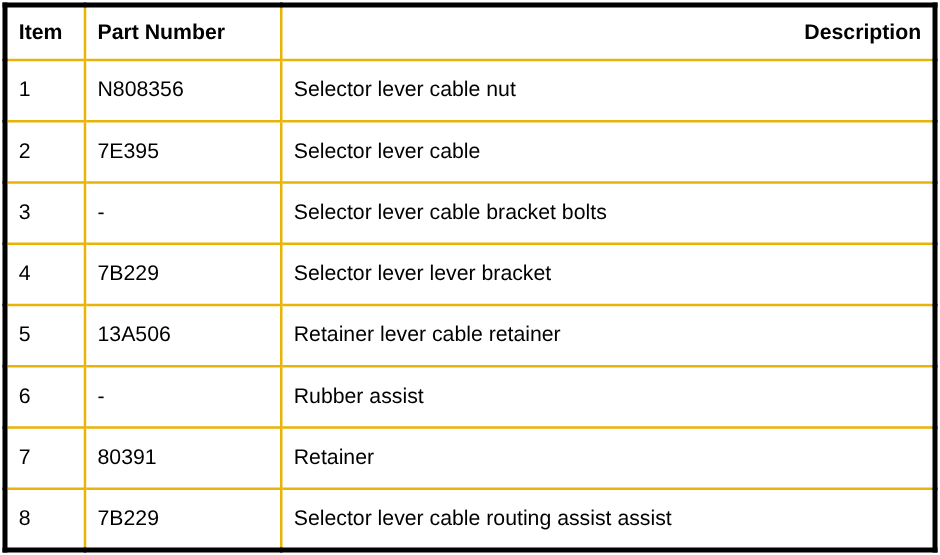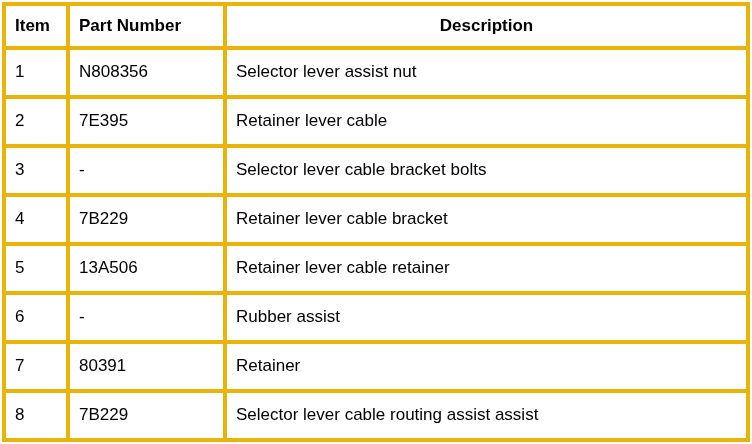--- a/index.html
+++ b/index.html
@@ -17,34 +17,34 @@
   table.parts-table {
     border-collapse: collapse;
     table-layout: fixed;
     width: 748px;
     height: 440px;
     margin: 2px;
     border: 4px solid #000000;
   }
   .parts-table th,
   .parts-table td {
-    border: 4px solid #eab308;
+    border: 2px solid #eab308;
     padding: 0 9px;
     font-size: 17px;
     line-height: 1.2;
     vertical-align: middle;
     text-align: left;
     white-space: nowrap;
     overflow: hidden;
     background: #ffffff;
   }
   .parts-table thead tr { height: 44px; }
   .parts-table tbody tr { height: 49px; }
   .parts-table th { font-weight: bold; }
-  .parts-table th.col-description-header { text-align: center; }
+  .parts-table th.col-description-header { text-align: right; }
   .col-item { width: 64px; }
   .col-part { width: 157px; }
   .col-desc { width: auto; }
 </style>
 </head>
 <body>
 
 <table class="parts-table">
   <colgroup>
     <col class="col-item">
@@ -55,36 +55,36 @@
     <tr>
       <th>Item</th>
       <th>Part Number</th>
       <th class="col-description-header">Description</th>
     </tr>
   </thead>
   <tbody>
     <tr>
       <td>1</td>
       <td>N808356</td>
-      <td>Selector lever assist nut</td>
+      <td>Selector lever cable nut</td>
     </tr>
     <tr>
       <td>2</td>
       <td>7E395</td>
-      <td>Retainer lever cable</td>
+      <td>Selector lever cable</td>
     </tr>
     <tr>
       <td>3</td>
       <td>-</td>
       <td>Selector lever cable bracket bolts</td>
     </tr>
     <tr>
       <td>4</td>
       <td>7B229</td>
-      <td>Retainer lever cable bracket</td>
+      <td>Selector lever lever bracket</td>
     </tr>
     <tr>
       <td>5</td>
       <td>13A506</td>
       <td>Retainer lever cable retainer</td>
     </tr>
     <tr>
       <td>6</td>
       <td>-</td>
       <td>Rubber assist</td>

